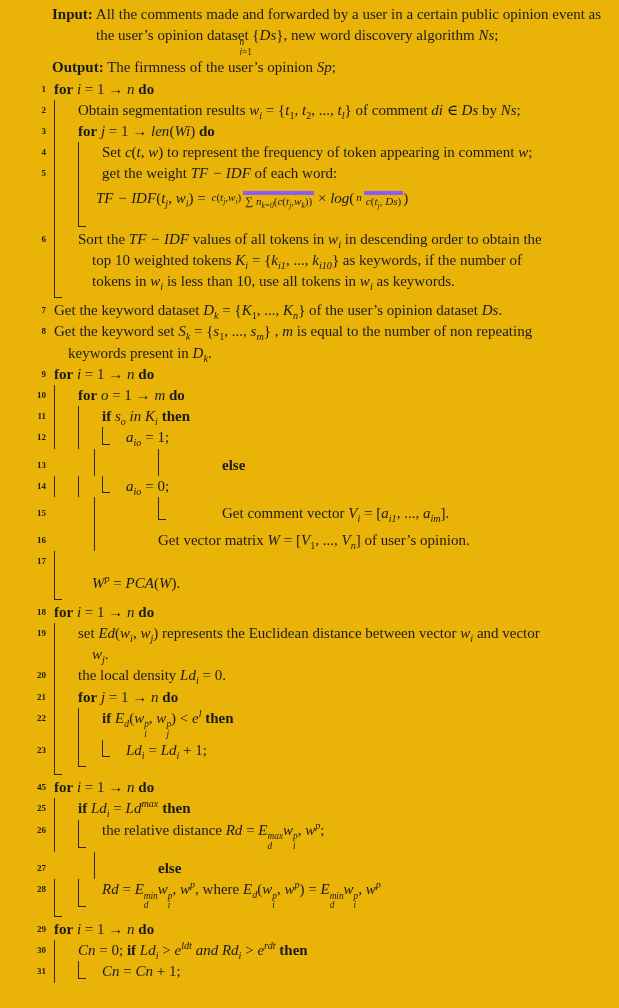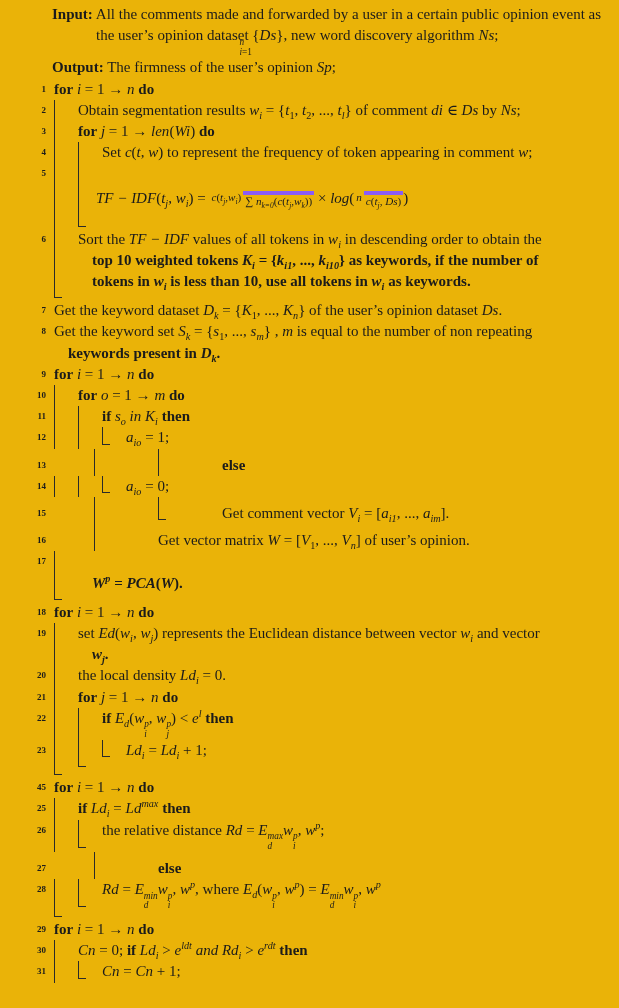--- a/index.html
+++ b/index.html
@@ -23,21 +23,21 @@
   .cell.bar::before{
     content:"";position:absolute;left:0;top:0;bottom:0;width:1px;background:#2a2a2a;
   }
   .cell.foot::before{
     content:"";position:absolute;left:0;top:0;bottom:4px;width:1px;background:#2a2a2a;
   }
   .cell.foot::after{
     content:"";position:absolute;left:0;bottom:4px;width:8px;height:1px;background:#2a2a2a;
   }
   .txt{white-space:nowrap;}
-  .row.wrap .txt{padding-left:14px;font-weight:bold;}
+  .row.wrap .txt{padding-left:14px;}
   .row.gap{min-height:27px;gap:40px;}
   .row.gap .txt{padding-top:6px;}
   .row.gap .num{padding-top:12px;}
   .row.closer{min-height:8px;}
   .row.closer .cell.foot::before{bottom:2px;}
   .row.closer .cell.foot::after{bottom:2px;}
   .row.formula{min-height:36px;}
   .row.formula .txt{margin-left:-6px;padding-top:3px;}
   .row.fracline{min-height:26px;margin-top:26px;}
   
@@ -81,20 +81,21 @@
       <div class="row">
         <span class="num">4</span>
         <span class="cell bar"></span>
         <span class="cell bar"></span>
         <span class="txt">Set <i>c</i>(<i>t</i>, <i>w</i>) to represent the frequency of token appearing in comment <i>w</i>;</span>
       </div>
       <div class="row">
         <span class="num">5</span>
         <span class="cell bar"></span>
         <span class="cell bar"></span>
+        <span class="txt">get the weight <i>TF − IDF</i> of each word:</span>
       </div>
       <div class="row formula">
         <span class="num"></span>
         <span class="cell bar"></span>
         <span class="cell bar"></span>
         <span class="txt"><i>TF − IDF</i>(<i>t<sub>j</sub></i>, <i>w<sub>i</sub></i>) = <span class="frac">
             <span class="fnum"><i>c</i>(<i>t<sub>j</sub></i>,<i>w<sub>i</sub></i>)</span>
             <span class="fden">∑ <i>n<sub>k=0</sub></i>(<i>c</i>(<i>t<sub>j</sub></i>,<i>w<sub>k</sub></i>))</span>
           </span> × <i>log</i>(<span class="frac">
             <span class="fnum"><i>n</i></span>

